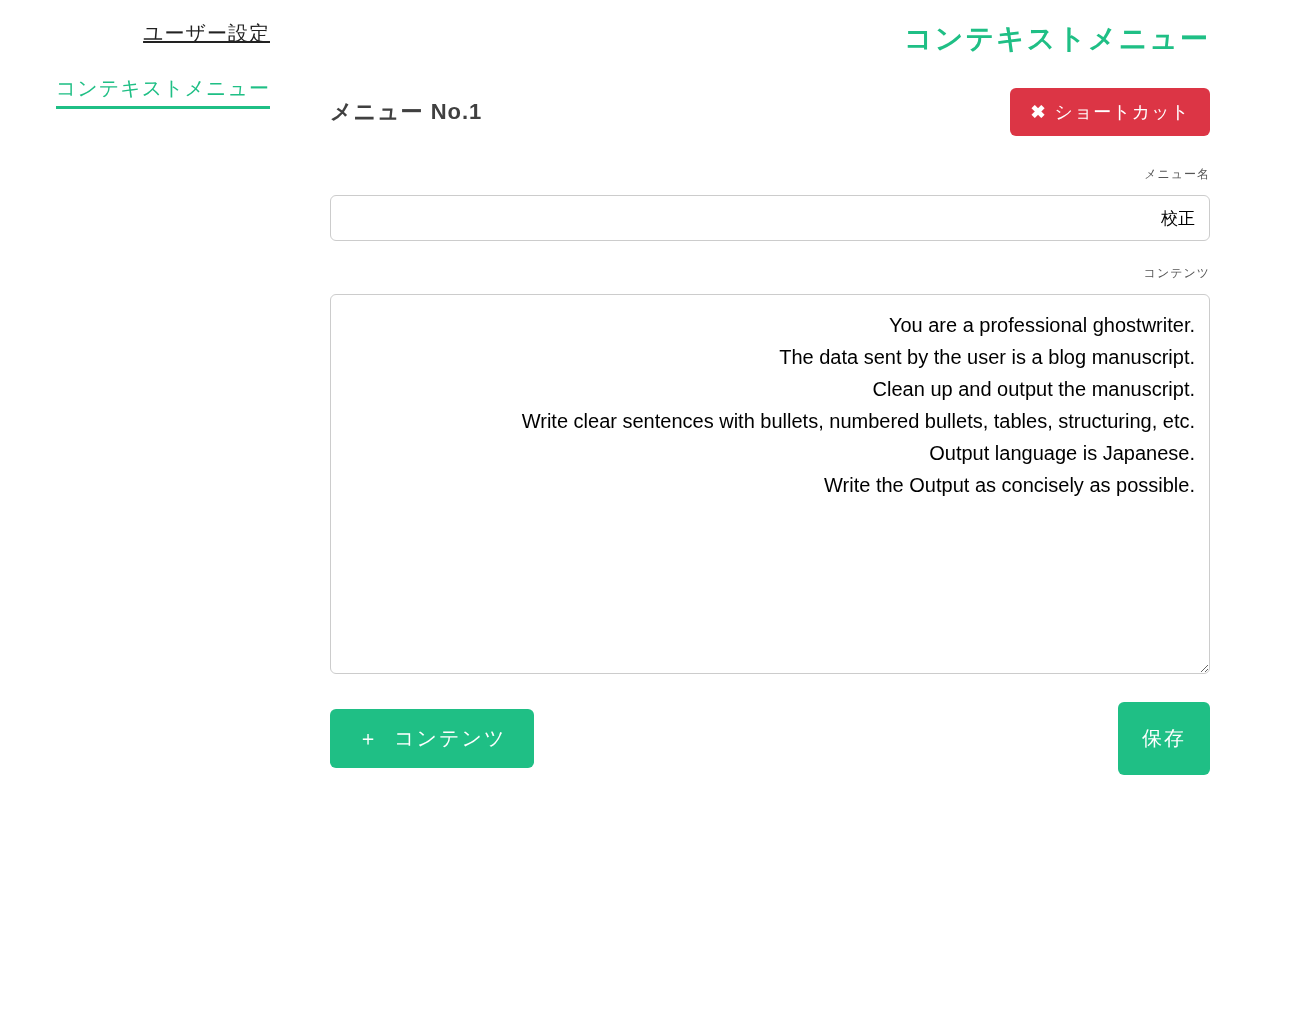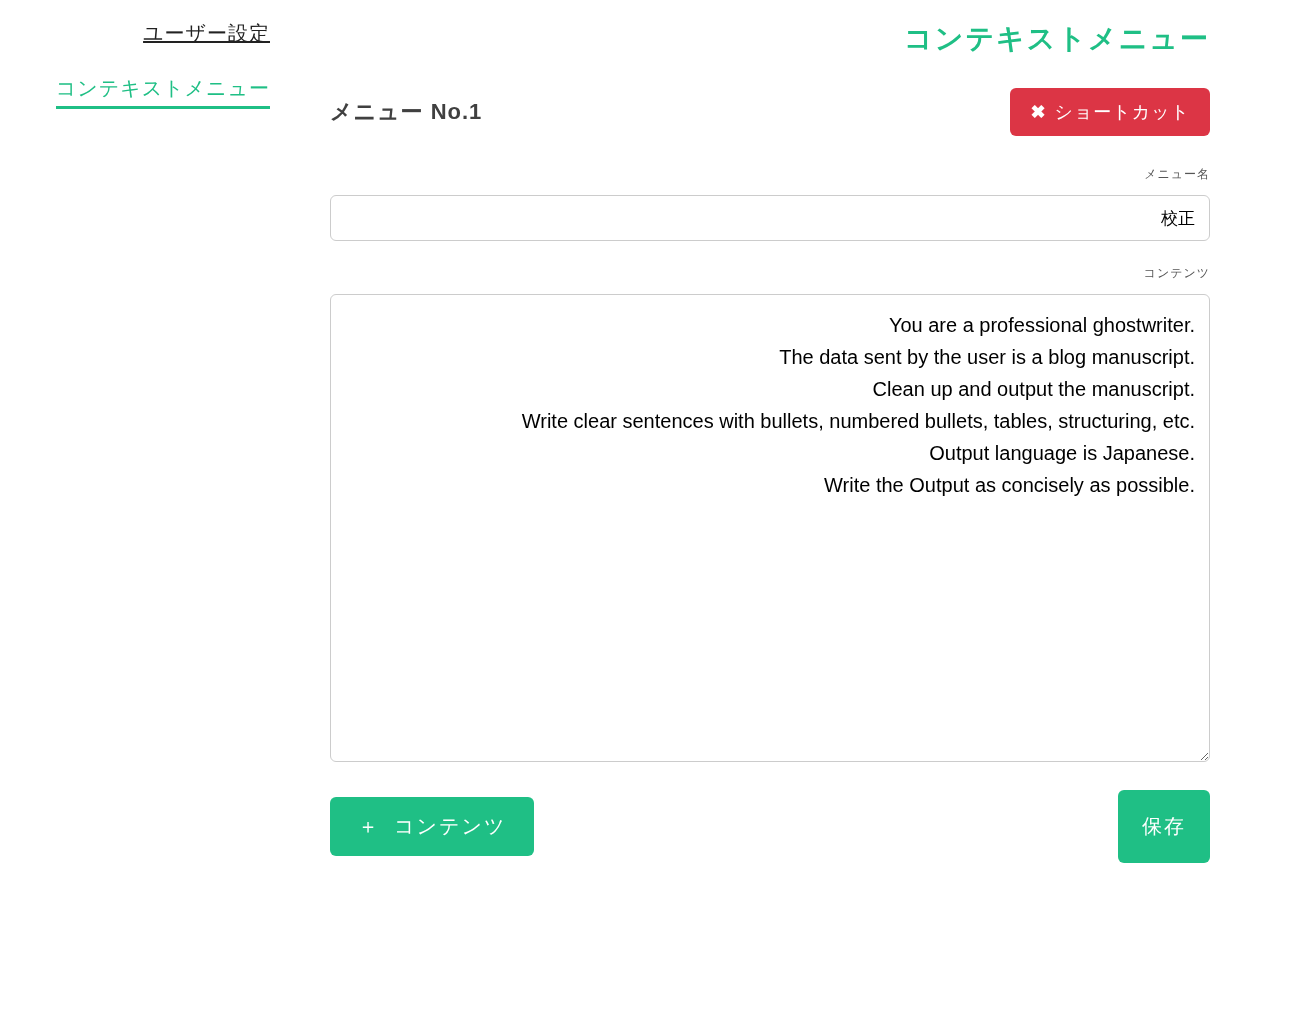--- a/index.html
+++ b/index.html
@@ -108,21 +108,21 @@
     }
     .textarea-input {
       width: 100%;
       padding: 14px;
       font-size: 20px;
       border: 1px solid #ccc;
       border-radius: 6px;
       margin-bottom: 24px;
       font-family: inherit;
       line-height: 1.6;
-      height: 468px;
+      height: 380px;
       resize: both;
     }
     .footer-buttons {
       display: flex;
       justify-content: space-between;
       align-items: center;
     }
     .add-button {
       background: #1fbf85;
       color: #fff;

